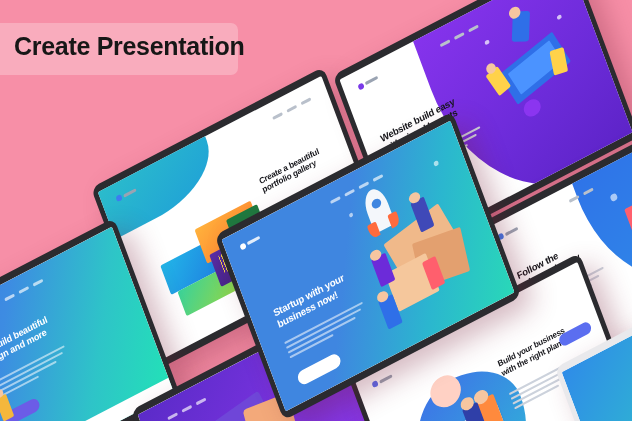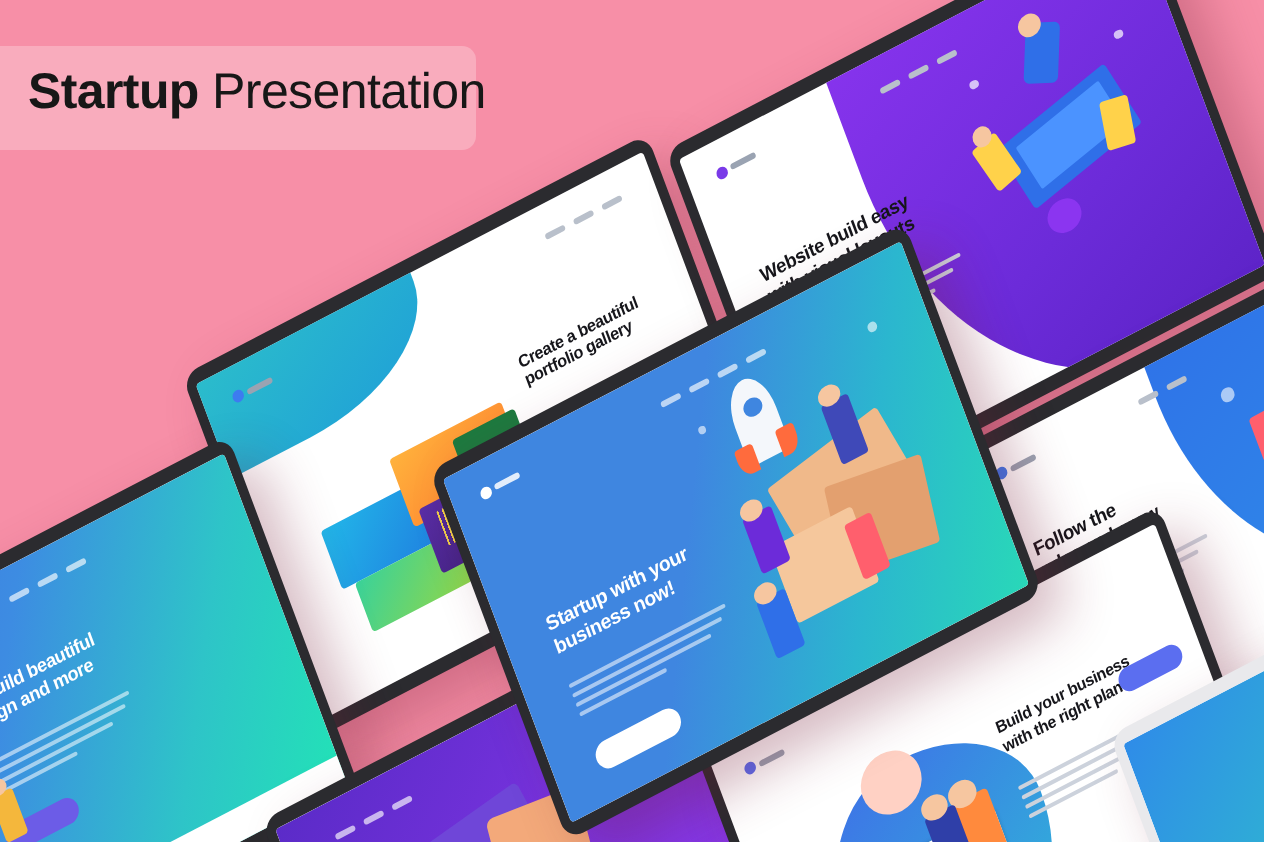--- a/index.html
+++ b/index.html
@@ -17,21 +17,21 @@
     width:254px; height:52px;
     background:rgba(255,255,255,.26);
     border-radius:7px;
   }
   .title-text{
     position:absolute; left:14px; top:34px;
     font-size:25px; letter-spacing:-.3px;
     color:#171717; white-space:nowrap; line-height:1;
   }
   .title-text .b{ font-weight:bold; }
-  .title-text .r{ font-weight:normal; }
+  .title-text .r{ font-weight:bold; }
 
   
   .tab{
     position:absolute;
     background:#2b2b2f;
     border-radius:9px;
     padding:7px 5px;
     box-shadow:10px 14px 26px rgba(120,30,55,.30);
     transform-origin:center center;
   }
@@ -173,21 +173,21 @@
   }
   .card{ position:absolute; border-radius:2px; }
 </style>
 </head>
 <body>
 
 <div id="stage">
 
   <div class="title-band"></div>
   <div class="title-text">
-    <span class="b">Startup</span><span class="r"> Presentation</span>
+    <span class="b">Create</span><span class="r"> Presentation</span>
   </div>
 
   <div class="tab" id="t-portfolio">
     <div class="screen">
       <div style="position:absolute;left:-4%;top:-16%;width:52%;height:44%;background:linear-gradient(150deg,#2ec4c8,#1f9fd8);border-radius:0 0 58% 0;"></div>
 
       <div class="logo">
         <span class="dot"></span>
         <span class="mark"></span>
       </div>

